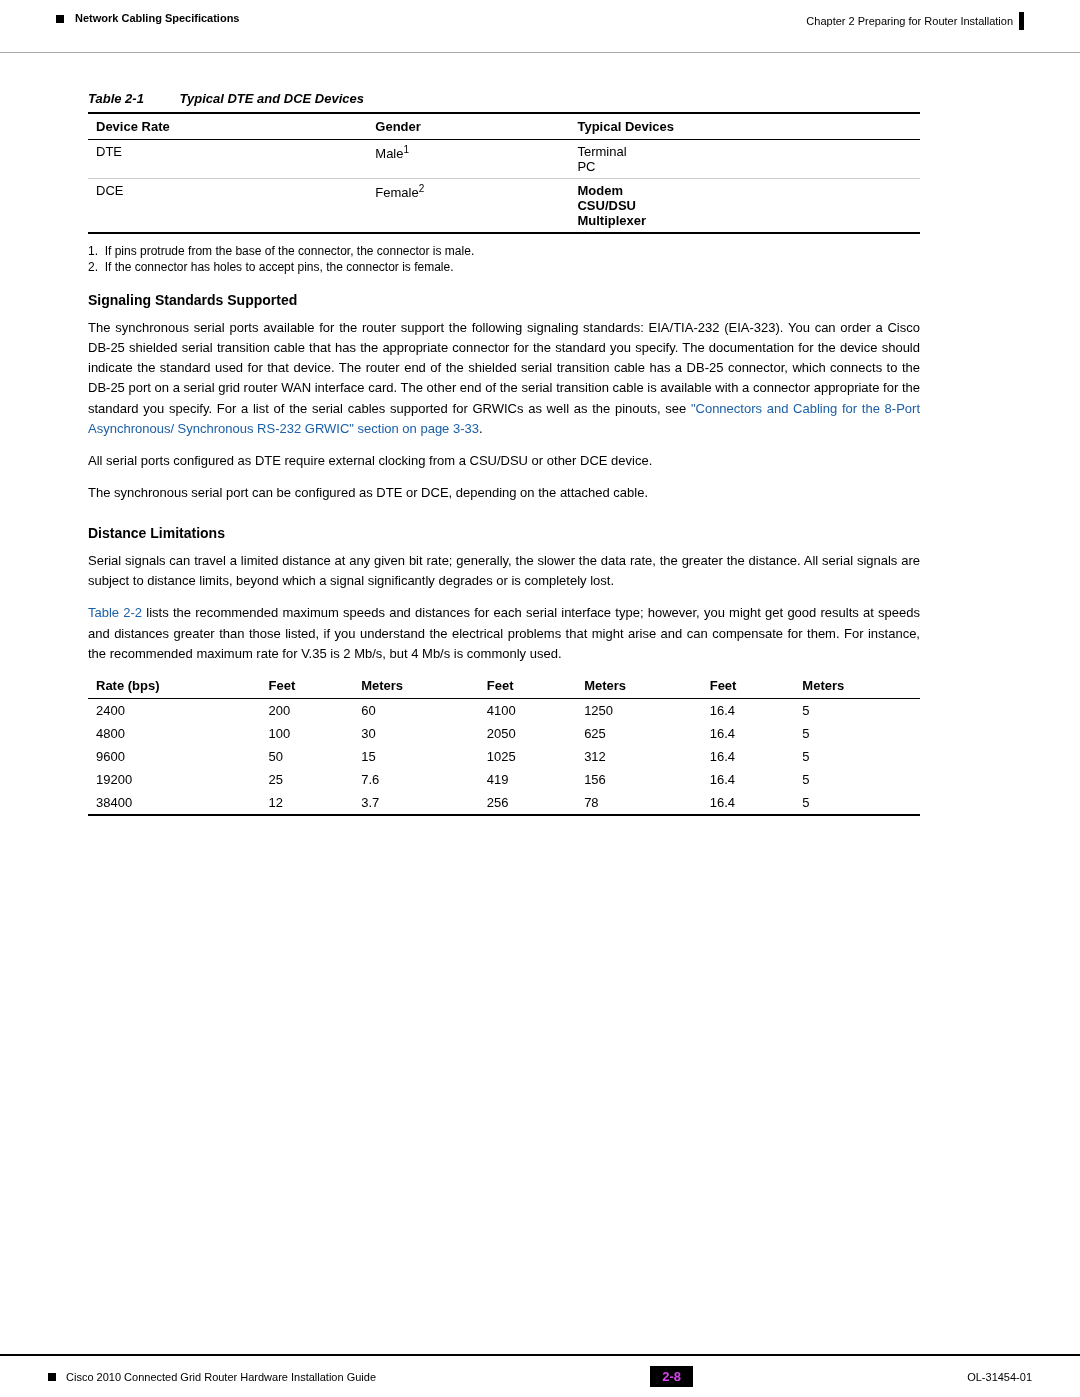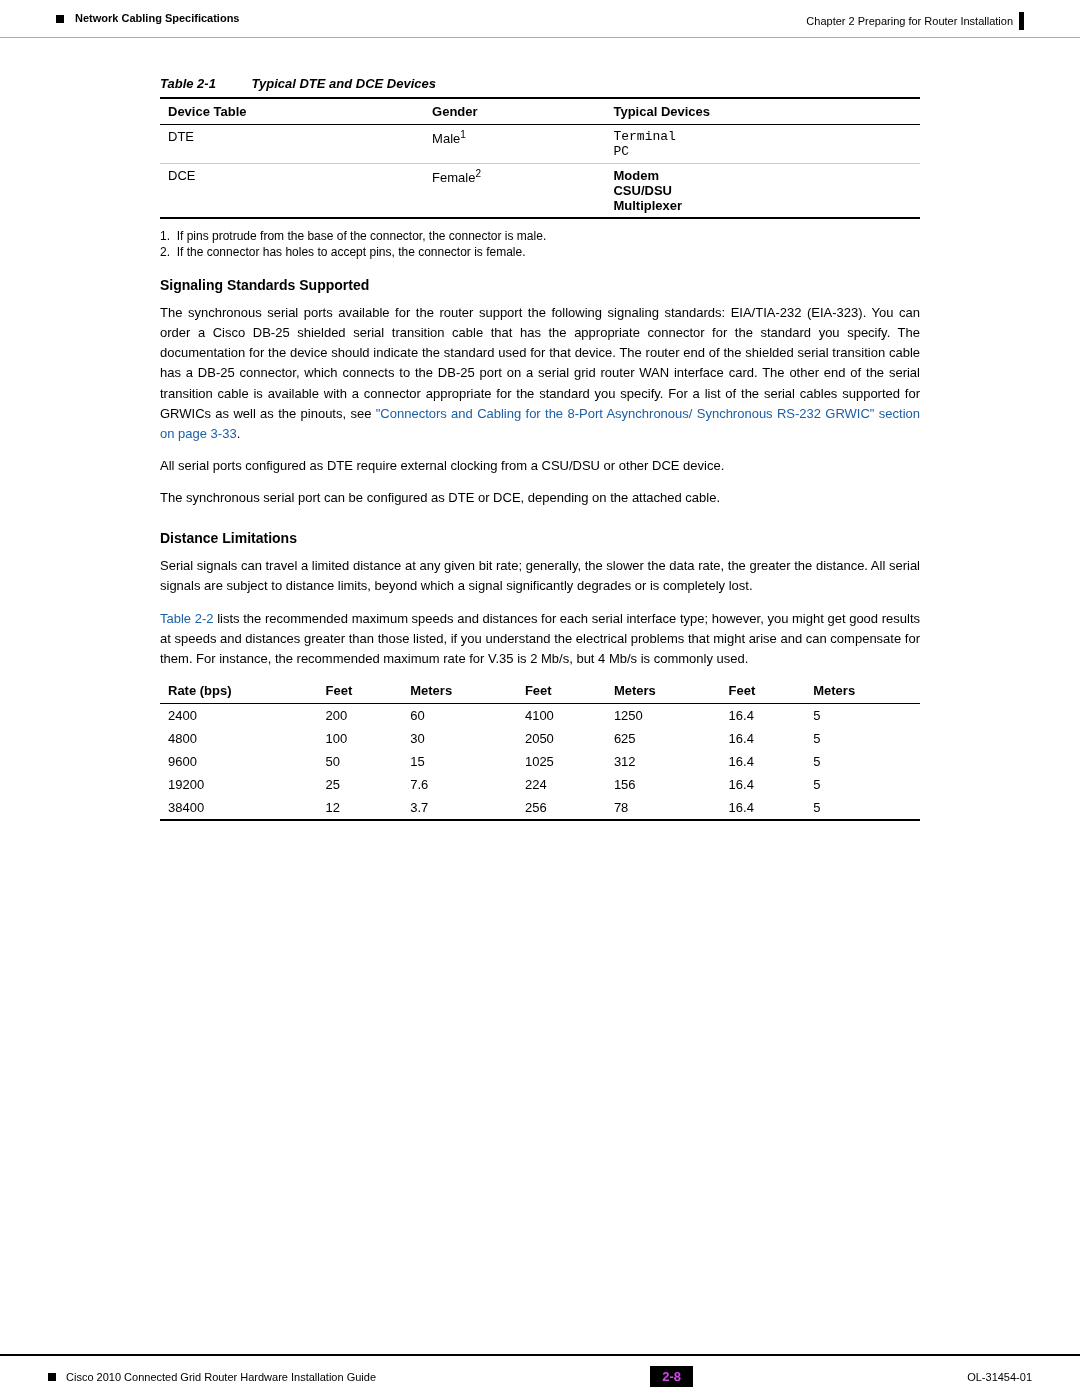--- a/index.html
+++ b/index.html
@@ -17,22 +17,21 @@
       width: 1080px;
       min-height: 1397px;
       background: #fff;
       display: flex;
       flex-direction: column;
     }
 
     
     .content-area {
       flex: 1;
-      padding: 20px 160px 20px 120px;
-      margin-left: 40px;
+      padding: 20px 160px 20px 88px;
     }
 
     
     .table-caption {
       font-style: italic;
       font-weight: bold;
       margin-bottom: 6px;
       font-size: 13px;
     }
     .table-caption-number {
@@ -143,21 +142,21 @@
       font-size: 11px;
     }
 
     sup {
       font-size: 10px;
     }
 
     .header-top {
       display: flex;
       justify-content: space-between;
-      padding: 12px 56px 7px 56px;
+      padding: 12px 56px 22px 56px;
       font-size: 11px;
       border-bottom: 1px solid #aaa;
       margin-bottom: 0;
     }
     .header-top-right {
       display: flex;
       align-items: center;
       gap: 6px;
     }
     .header-bar-right {
@@ -187,30 +186,30 @@
   <div class="content-area">
 
     <div style="margin-bottom:6px; margin-top: 18px;">
       <span class="table-caption-number" style="font-style:italic;font-weight:bold;font-size:13px;margin-right:32px;">Table 2-1</span>
       <span class="table-caption" style="font-style:italic;font-weight:bold;font-size:13px;">Typical DTE and DCE Devices</span>
     </div>
 
     <table class="doc-table">
       <thead>
         <tr>
-          <th>Device Table</th>
+          <th>Device Rate</th>
           <th>Gender</th>
           <th>Typical Devices</th>
         </tr>
       </thead>
       <tbody>
         <tr>
           <td style="border-bottom:1px solid #ccc;">DTE</td>
           <td style="border-bottom:1px solid #ccc;">Male<sup>1</sup></td>
-          <td style="border-bottom:1px solid #ccc;font-family:Liberation Mono, monospace;">
+          <td style="border-bottom:1px solid #ccc;">
             Terminal<br>PC
           </td>
         </tr>
         <tr>
           <td style="border-bottom:2px solid #000;">DCE</td>
           <td style="border-bottom:2px solid #000;">Female<sup>2</sup></td>
           <td style="border-bottom:2px solid #000;font-weight:bold;">
             Modem<br>CSU/DSU<br>Multiplexer
           </td>
         </tr>
@@ -278,21 +277,21 @@
             <td>15</td>
             <td>1025</td>
             <td>312</td>
             <td>16.4</td>
             <td>5</td>
           </tr>
           <tr>
             <td>19200</td>
             <td>25</td>
             <td>7.6</td>
-            <td>224</td>
+            <td>419</td>
             <td>156</td>
             <td>16.4</td>
             <td>5</td>
           </tr>
           <tr>
             <td style="border-bottom: 2px solid rgb(0, 0, 0);">38400</td>
             <td style="border-bottom: 2px solid rgb(0, 0, 0);">12</td>
             <td style="border-bottom: 2px solid rgb(0, 0, 0);">3.7</td>
             <td style="border-bottom: 2px solid rgb(0, 0, 0);">256</td>
             <td style="border-bottom: 2px solid rgb(0, 0, 0);">78</td>

